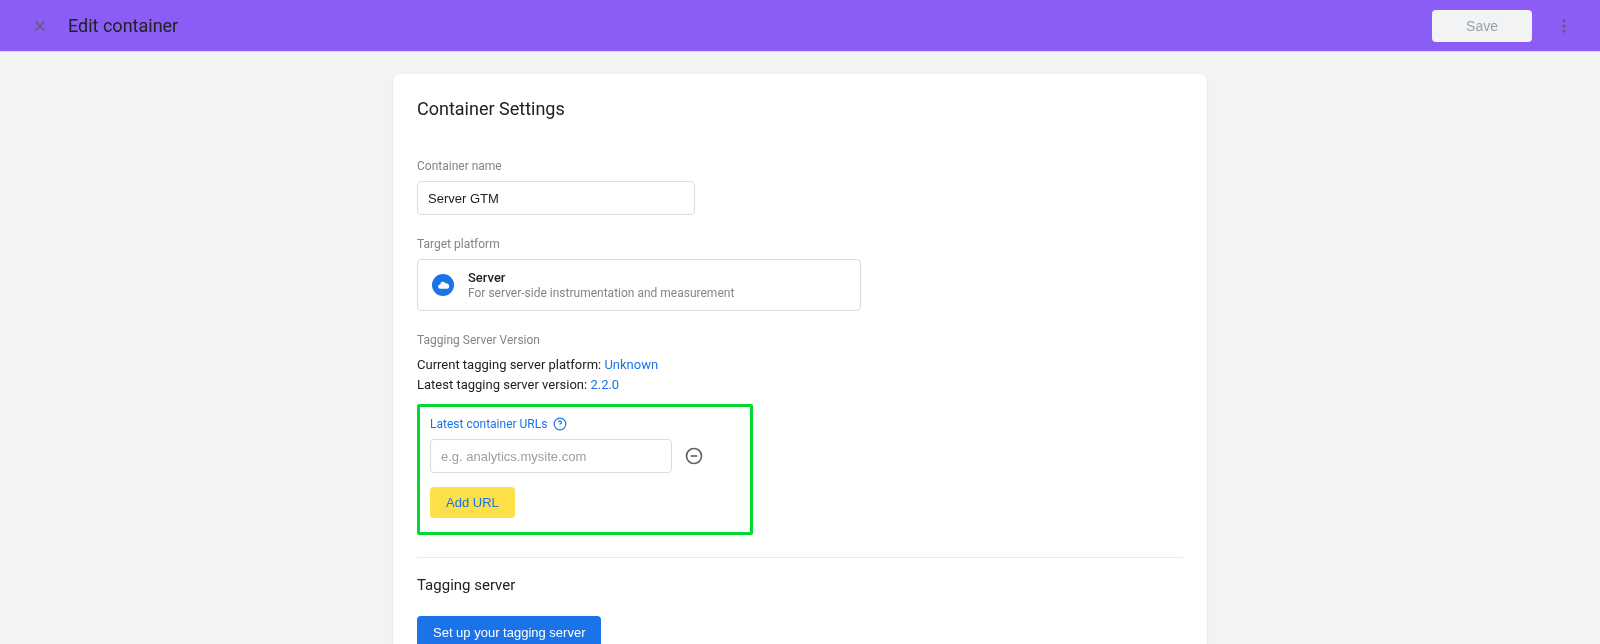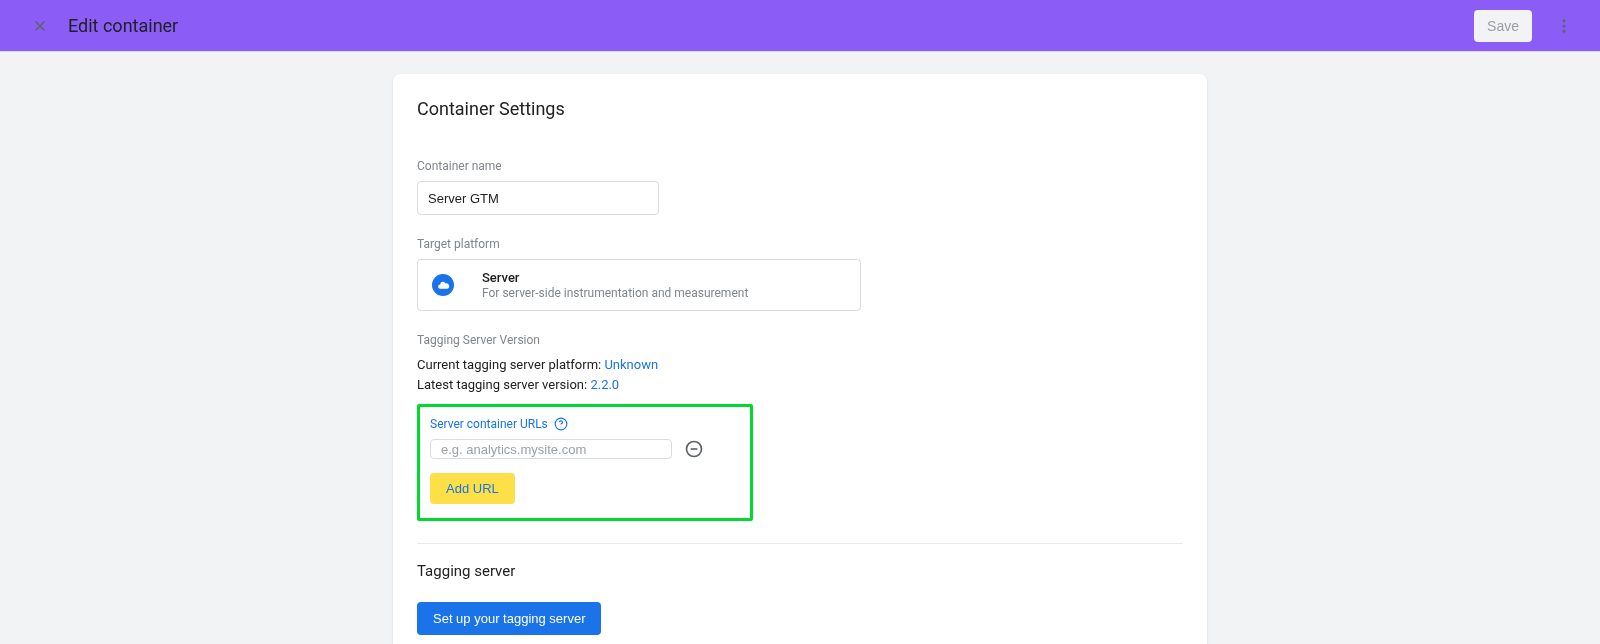--- a/index.html
+++ b/index.html
@@ -41,21 +41,21 @@
     margin-left: 4px;
   }
   .header-spacer {
     flex: 1;
   }
   .save-btn {
     background: #f1f3f4;
     color: #9aa0a6;
     border: none;
     border-radius: 4px;
-    padding: 8px 13px;
+    padding: 8px 34px;
     font-size: 14px;
     cursor: pointer;
     margin-right: 12px;
   }
   .overflow-btn {
     width: 40px;
     height: 40px;
     display: flex;
     align-items: center;
     justify-content: center;
@@ -84,21 +84,21 @@
     font-weight: 400;
     color: #202124;
     margin-bottom: 40px;
   }
   .field-label {
     font-size: 12px;
     color: #80868b;
     margin-bottom: 8px;
   }
   .text-input {
-    width: 242px;
+    width: 278px;
     height: 34px;
     border: 1px solid #dadce0;
     border-radius: 4px;
     padding: 0 10px;
     font-size: 13px;
     color: #202124;
     outline: none;
   }
   .text-input::placeholder {
     color: #9aa0a6;
@@ -106,21 +106,21 @@
   .block {
     margin-bottom: 22px;
   }
   .platform-box {
     width: 444px;
     border: 1px solid #dadce0;
     border-radius: 4px;
     display: flex;
     align-items: center;
     padding: 10px 14px;
-    gap: 28px;
+    gap: 14px;
   }
   .platform-icon {
     width: 22px;
     height: 22px;
     background: #1a73e8;
     border-radius: 50%;
     display: flex;
     align-items: center;
     justify-content: center;
     flex-shrink: 0;
@@ -173,21 +173,21 @@
     cursor: pointer;
   }
   .url-input-row {
     display: flex;
     align-items: center;
     gap: 12px;
     margin-bottom: 14px;
   }
   .url-input {
     width: 242px;
-    height: 20px;
+    height: 34px;
     border: 1px solid #dadce0;
     border-radius: 4px;
     padding: 0 10px;
     font-size: 13px;
     color: #202124;
     outline: none;
   }
   .url-input::placeholder {
     color: #9aa0a6;
   }
@@ -277,21 +277,21 @@
       <div class="version-line">
         <span>Current tagging server platform: </span><span class="link">Unknown</span>
       </div>
       <div class="version-line">
         <span>Latest tagging server version: </span><span class="link">2.2.0</span>
       </div>
     </div>
 
     <div class="highlight-box">
       <div class="url-label-row">
-        <span class="url-label">Server container URLs</span>
+        <span class="url-label">Latest container URLs</span>
         <svg class="help-icon" viewBox="0 0 24 24" fill="none" stroke="currentColor" stroke-width="2">
           <circle cx="12" cy="12" r="10"></circle>
           <path d="M9.5 9a2.5 2.5 0 1 1 3.5 2.3c-.8.4-1 .9-1 1.7"></path>
           <circle cx="12" cy="17" r="0.8" fill="currentColor" stroke="none"></circle>
         </svg>
       </div>
       <div class="url-input-row">
         <input type="text" class="url-input" placeholder="e.g. analytics.mysite.com" style="">
         <svg class="remove-btn" viewBox="0 0 24 24" fill="none" stroke="currentColor" stroke-width="2">
           <circle cx="12" cy="12" r="9"></circle>

